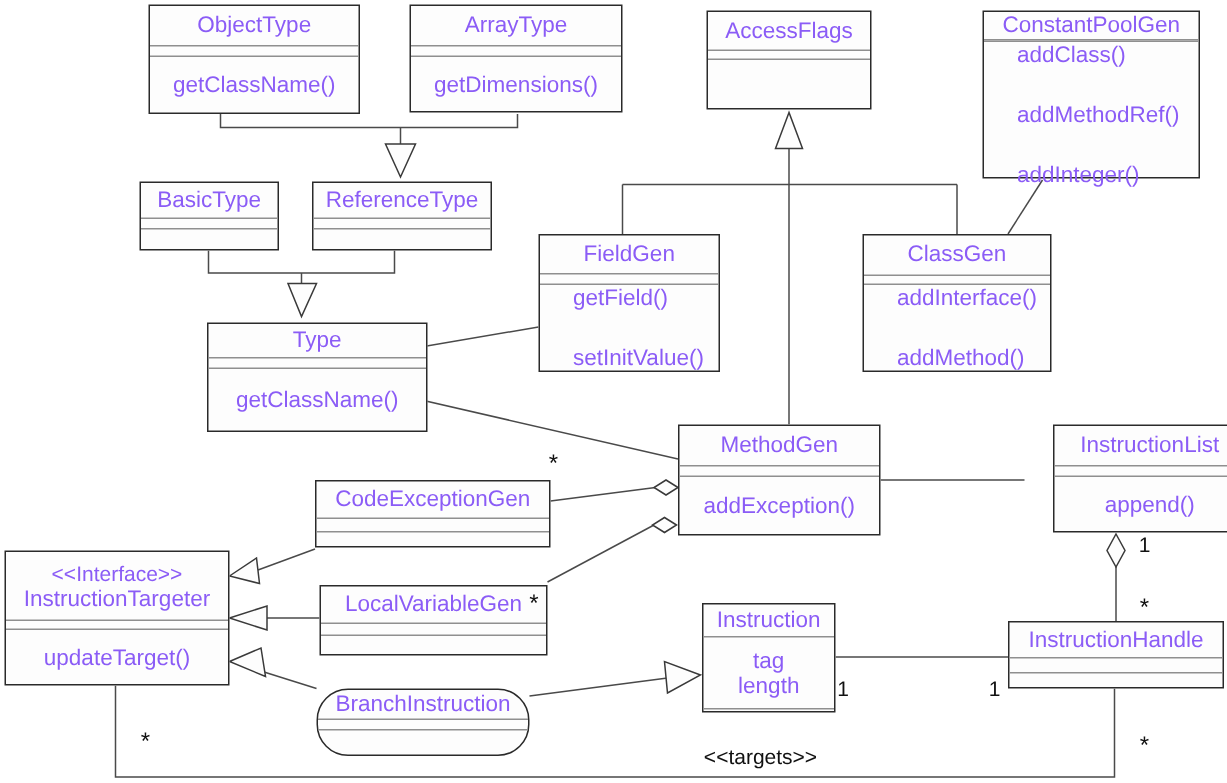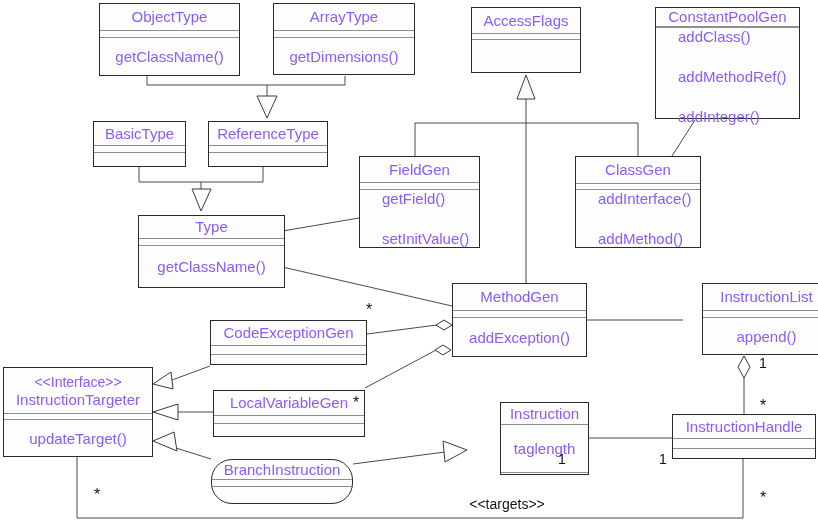--- a/index.html
+++ b/index.html
@@ -3,21 +3,21 @@
 <meta charset="utf-8">
 <style>
   html,body{margin:0;padding:0;background:#ffffff;font-family:"Liberation Sans","DejaVu Sans",sans-serif;}
   #stage{position:relative;width:818px;height:522px;background:#ffffff;overflow:hidden;}
   #edges-svg{position:absolute;left:0;top:0;width:818px;height:522px;}
   .class-box{position:absolute;background:#fdfdfd;border:1px solid #2a2a2a;box-sizing:border-box;
     display:flex;flex-direction:column;color:#8b5cf6;}
   .cb-title{display:flex;flex-direction:column;align-items:center;justify-content:center;
     border-bottom:1px solid #8f8f8f;font-size:15px;line-height:18px;white-space:nowrap;box-sizing:border-box;}
   .cb-stereotype{font-size:14px;line-height:18px;}
-  .cb-mid{border-bottom:1px solid #8f8f8f;box-sizing:border-box;display:flex;flex-direction:row;
+  .cb-mid{border-bottom:1px solid #8f8f8f;box-sizing:border-box;display:flex;flex-direction:column;
     justify-content:center;align-items:center;font-size:15px;}
   .cb-body{flex:1;display:flex;flex-direction:column;justify-content:center;font-size:15px;box-sizing:border-box;}
   .cb-body.center,.cb-mid.center{align-items:center;}
   .cb-body.left{align-items:flex-start;padding-left:22px;gap:23px;}
   .row{line-height:17px;white-space:nowrap;}
   .edge-label{position:absolute;transform:translateX(-50%);font-size:14px;color:#111;white-space:nowrap;}
   .edge-label.star{font-size:16px;}
 </style>
 </head>
 <body>
@@ -177,21 +177,21 @@
         <div class="cb-mid center" style="height: 8px;"></div>
         <div class="cb-body center"></div>
       </div>
       <div class="class-box" style="left: 211px; top: 459px; width: 142px; height: 45px; border-radius: 21px;">
         <div class="cb-title" style="height: 20px;">
           <div>BranchInstruction</div>
         </div>
         <div class="cb-mid center" style="height: 7px;"></div>
         <div class="cb-body center"></div>
       </div>
-      <div class="class-box" style="left: 468px; top: 402px; width: 89px; height: 73px; margin-left: 32px;">
+      <div class="class-box" style="left: 468px; top: 402px; width: 89px; height: 73px;">
         <div class="cb-title" style="height: 22px;">
           <div>Instruction</div>
         </div>
         <div class="cb-mid center" style="height: 48px;">
           <div class="row">tag</div>
           <div class="row">length</div>
         </div>
         <div class="cb-body center"></div>
       </div>
       <div class="class-box" style="left: 672px; top: 414px; width: 144px; height: 45px;">

